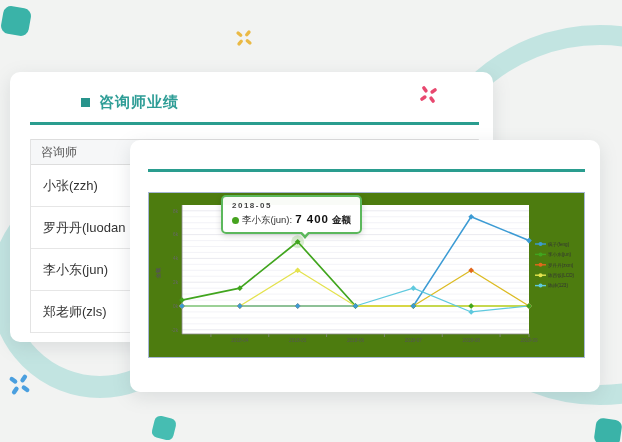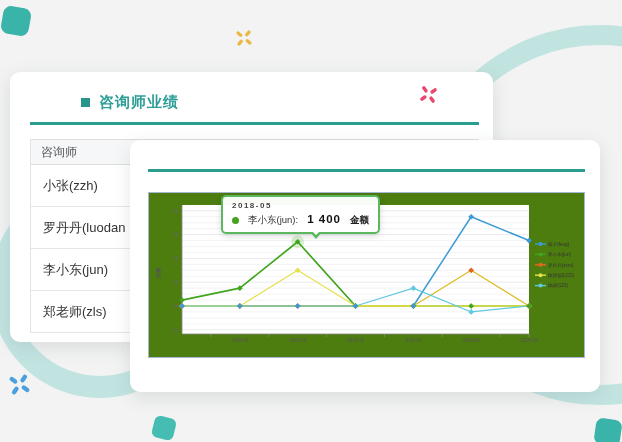--- a/index.html
+++ b/index.html
@@ -39,21 +39,21 @@
   
   .chart-panel{position:relative;margin-top:20px;width:437px;height:166px;background:#4d7c0f;
                border:1px solid #a6b7d6;border-radius:0;}
   .chart-panel svg{display:block;}
 
   
   .tooltip{position:absolute;left:72px;top:2px;z-index:5;background:rgba(255,255,255,0.97);
            border:2px solid #5cb85c;border-radius:5px;padding:4px 9px 5px 9px;
            box-shadow:0 2px 6px rgba(0,0,0,0.15);white-space:nowrap;}
   .tt-date{font-size:8px;font-weight:bold;letter-spacing:1.5px;color:#444;}
-  .tt-row{margin-top:3px;display:flex;align-items:baseline;gap:9px;}
+  .tt-row{margin-top:3px;display:flex;align-items:baseline;gap:3px;}
   .tt-dot{width:7px;height:7px;border-radius:50%;background:#46a31f;align-self:center;}
   .tt-label{font-size:9.5px;color:#333;}
   .tt-value{font-size:11.5px;font-weight:bold;color:#111;letter-spacing:1px;}
   .tt-unit{font-size:9.5px;font-weight:bold;color:#222;}
   .tooltip:before{content:"";position:absolute;bottom:-7px;left:60%;transform:translateX(-50%);
                   border-left:6px solid transparent;border-right:6px solid transparent;border-top:7px solid #5cb85c;}
   .tooltip:after{content:"";position:absolute;bottom:-3px;left:60%;transform:translateX(-50%);
                  border-left:5px solid transparent;border-right:5px solid transparent;border-top:5px solid #fff;}
 </style>
 </head>
@@ -224,20 +224,20 @@
             <circle cx="391.5" cy="92.6" r="2" fill="#5fc9de"></circle>
             <text x="399" y="94.3" font-size="4.6" fill="#333">陈静(123)</text>
           </g>
         </svg>
 
       <div class="tooltip">
         <div class="tt-date">2018-05</div>
         <div class="tt-row">
           <span class="tt-dot"></span>
           <span class="tt-label">李小东(jun):</span>
-          <span class="tt-value">1 400</span>
+          <span class="tt-value">7 400</span>
           <span class="tt-unit">金额</span>
         </div>
       </div>
     </div>
   </div>
 
 </div>
 
 </body></html>

